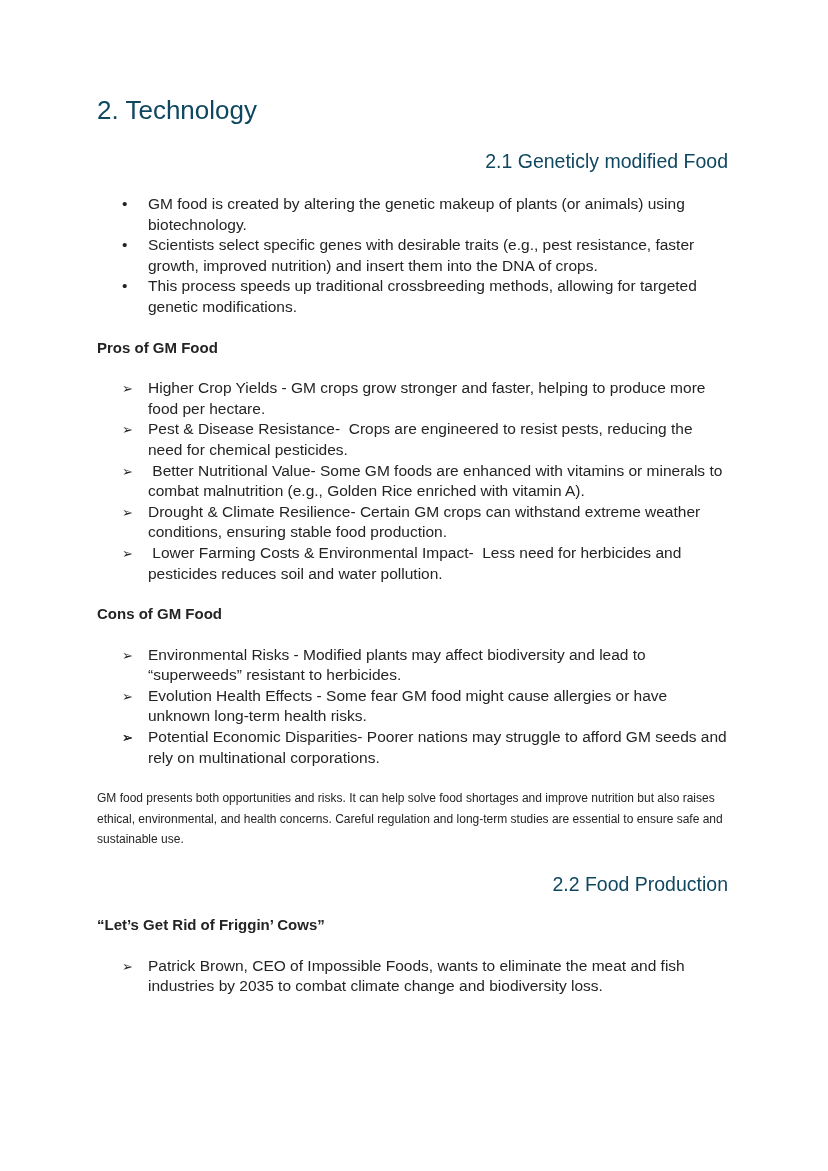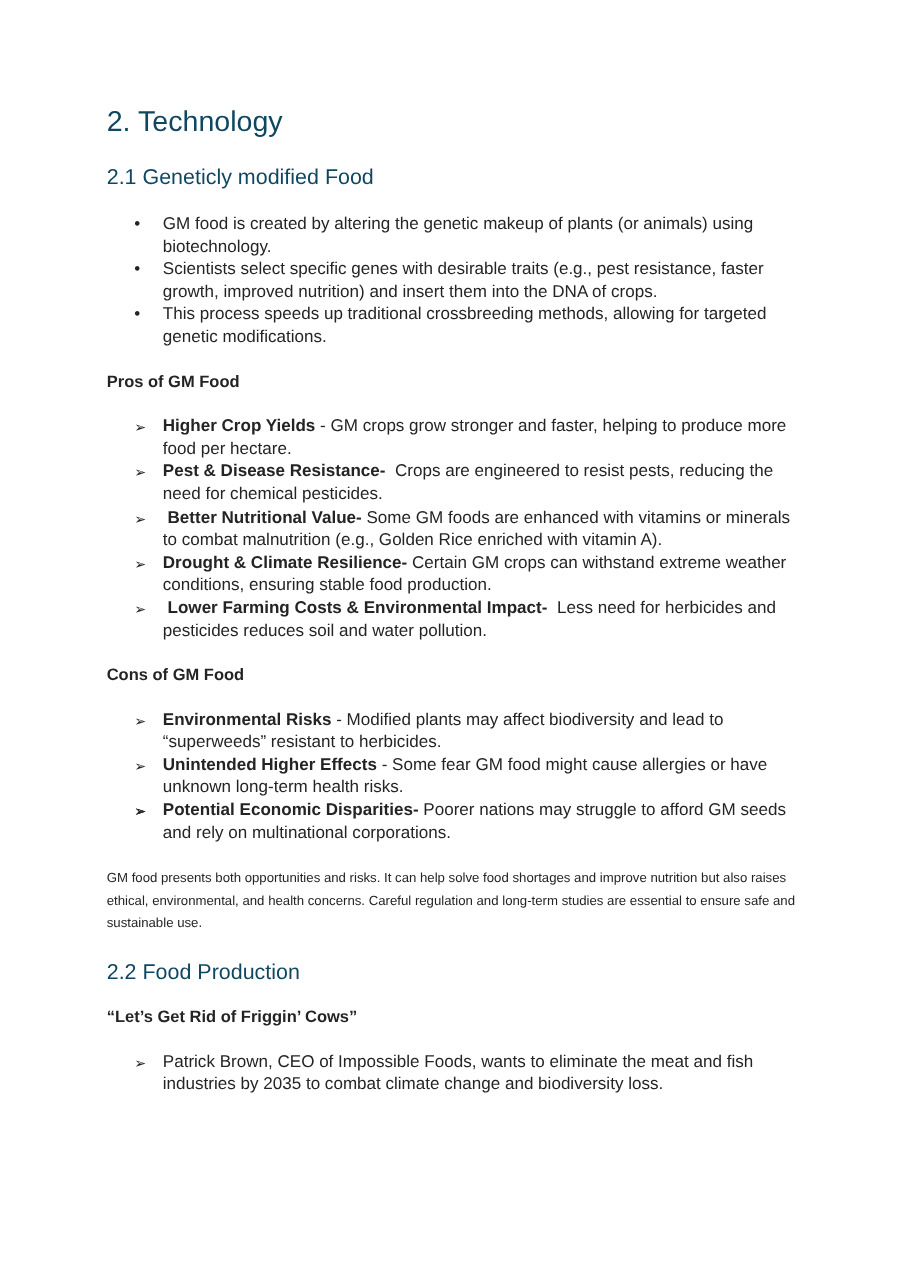--- a/index.html
+++ b/index.html
@@ -24,20 +24,21 @@
     line-height: 33px;
     margin: 0;
     color: #0F4761;
   }
   h2 {
     font-size: 19.5px;
     font-weight: 400;
     line-height: 26px;
     margin: 21px 0 0 0;
     color: #0F4761;
+    text-align: right;
   }
   p.subhead {
     font-size: 15px;
     line-height: 20.6px;
     font-weight: 700;
     margin: 18px 0 0 0;
   }
   p.para {
     font-size: 12px;
     line-height: 20.6px;
@@ -58,21 +59,21 @@
   .marker {
     position: absolute;
     left: 25px;
     top: 0;
   }
   .marker.arrow {
     font-size: 13px;
     top: 1px;
     color: #242424;
   }
-  .lead { font-weight: 700; }
+  .lead { font-weight: 400; }
 </style>
 </head>
 <body>
 
 <div class="page">
 
   <h1>2. Technology</h1>
 
   <h2>2.1 Geneticly modified Food</h2>
 
@@ -125,21 +126,21 @@
   <p class="subhead">Cons of GM Food</p>
 
   <ul class="doclist">
   <li>
     <span class="marker arrow">➢</span>
     <span class="txt"><span class="lead">Environmental Risks</span><span class="rest"> - Modified plants may affect biodiversity and lead to “superweeds” resistant to herbicides.</span></span>
   </li>
 
   <li>
     <span class="marker arrow">➢</span>
-    <span class="txt"><span class="lead">Unintended Higher Effects</span><span class="rest"> - Some fear GM food might cause allergies or have unknown long-term health risks.</span></span>
+    <span class="txt"><span class="lead">Evolution Health Effects</span><span class="rest"> - Some fear GM food might cause allergies or have unknown long-term health risks.</span></span>
   </li>
 
   <li>
     <span class="marker arrow">➢</span>
   </li>
 
   <li>
     <span class="marker arrow">➢</span>
   </li>
 

